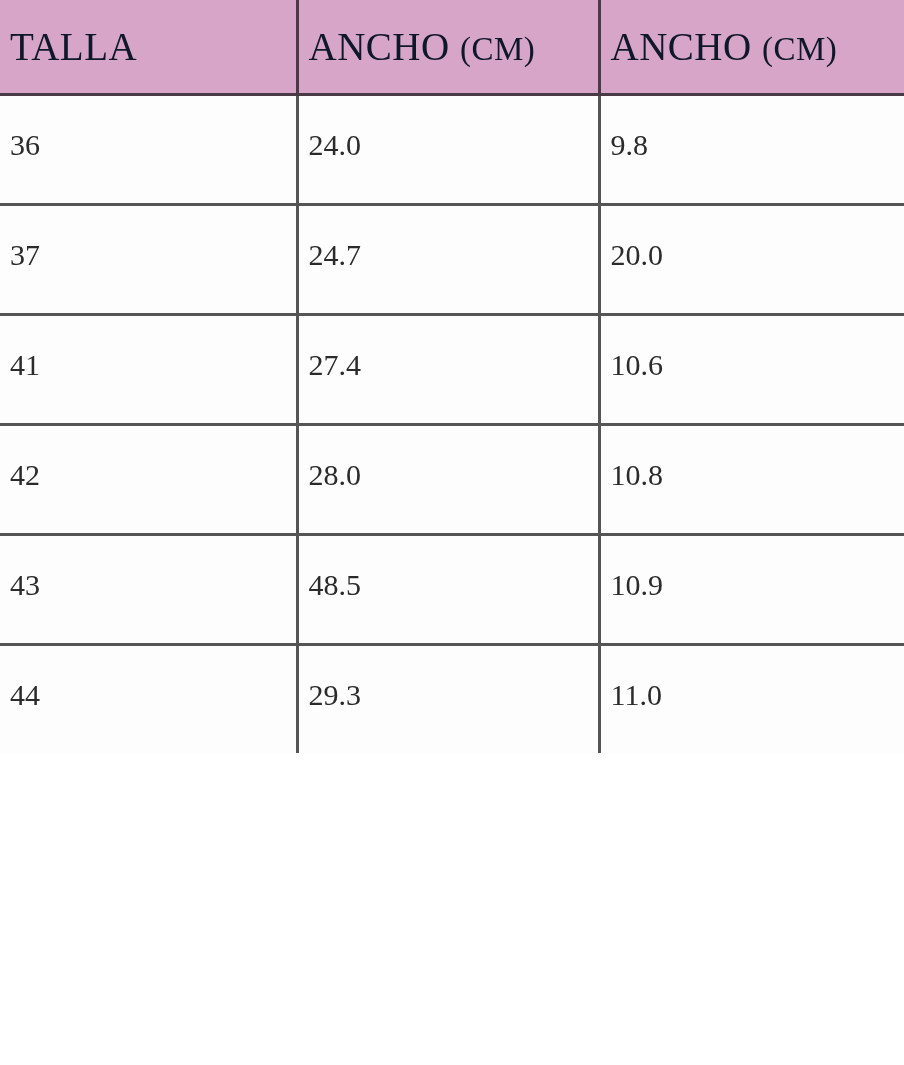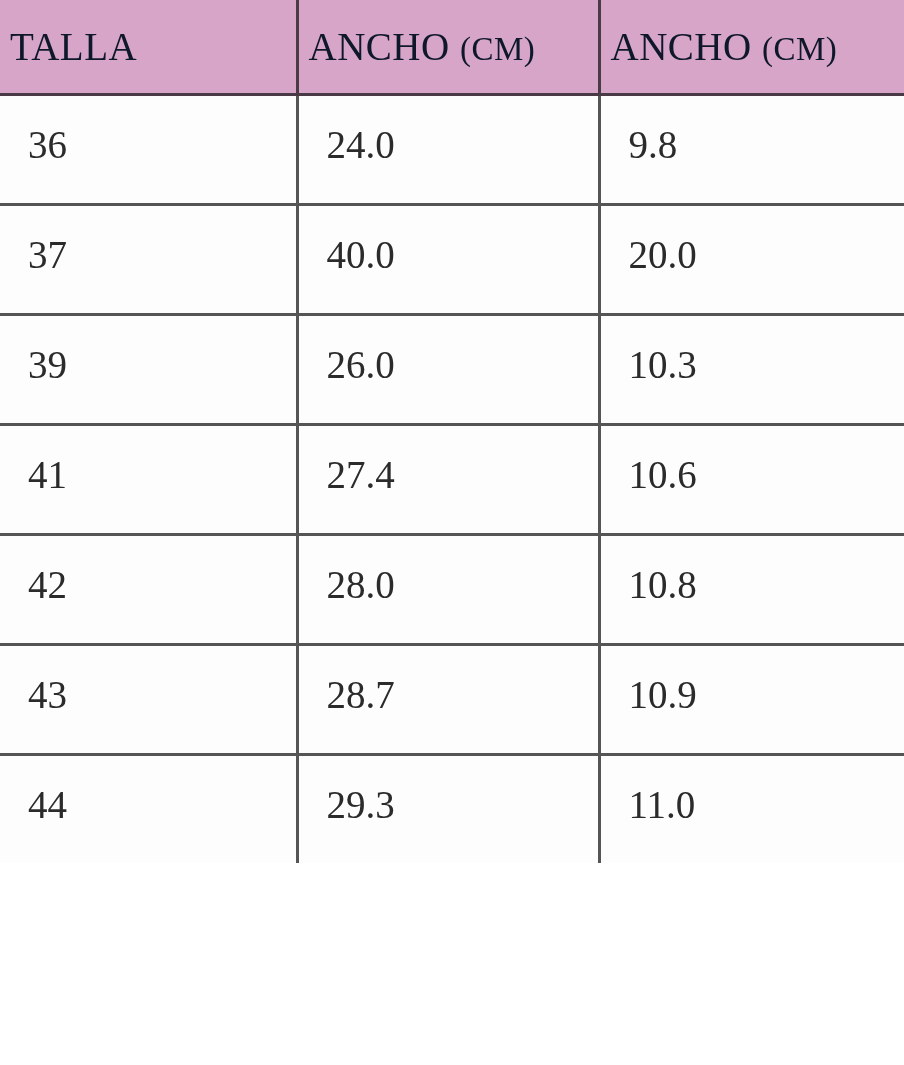--- a/index.html
+++ b/index.html
@@ -44,22 +44,22 @@
     border-right: none;
   }
   .hdr-unit {
     font-size: 33px;
     text-align: right;
   }
 
   
   .size-table tbody td {
     height: 97px;
-    padding: 0 0 10px 28px;
-    font-size: 39px;
+    padding: 0 0 10px 10px;
+    font-size: 30px;
     color: #2b2b2b;
     text-align: left;
     vertical-align: middle;
     background: #fdfdfd;
     border-bottom: 3px solid #555555;
     border-right: 3px solid #555555;
     white-space: nowrap;
   }
   .size-table tbody td:last-child {
     border-right: none;
@@ -94,41 +94,36 @@
     </tr>
   </thead>
   <tbody>
     <tr>
       <td>36</td>
       <td>24.0</td>
       <td>9.8</td>
     </tr>
     <tr>
       <td>37</td>
-      <td>40.0</td>
+      <td>24.7</td>
       <td>20.0</td>
-    </tr>
-    <tr>
-      <td>39</td>
-      <td>26.0</td>
-      <td>10.3</td>
     </tr>
     <tr>
       <td>41</td>
       <td>27.4</td>
       <td>10.6</td>
     </tr>
     <tr>
       <td>42</td>
       <td>28.0</td>
       <td>10.8</td>
     </tr>
     <tr>
       <td>43</td>
-      <td>28.7</td>
+      <td>48.5</td>
       <td>10.9</td>
     </tr>
     <tr>
       <td>44</td>
       <td>29.3</td>
       <td>11.0</td>
     </tr>
 
   </tbody>
 </table>

